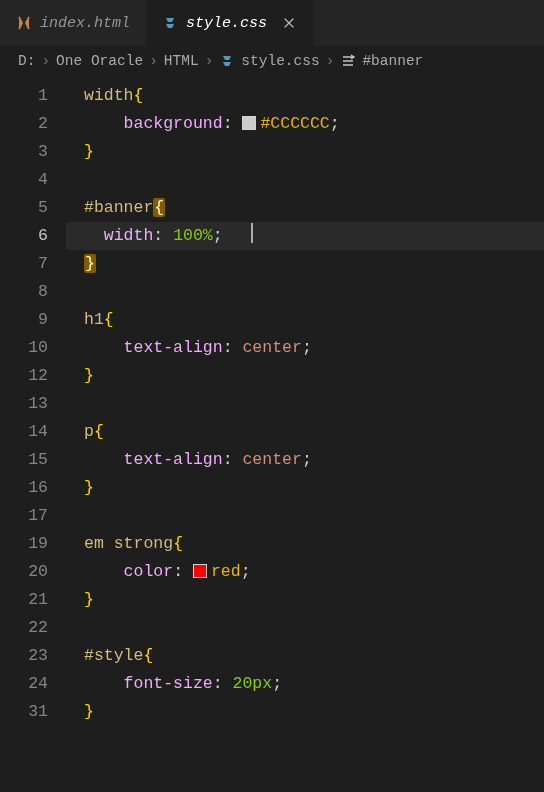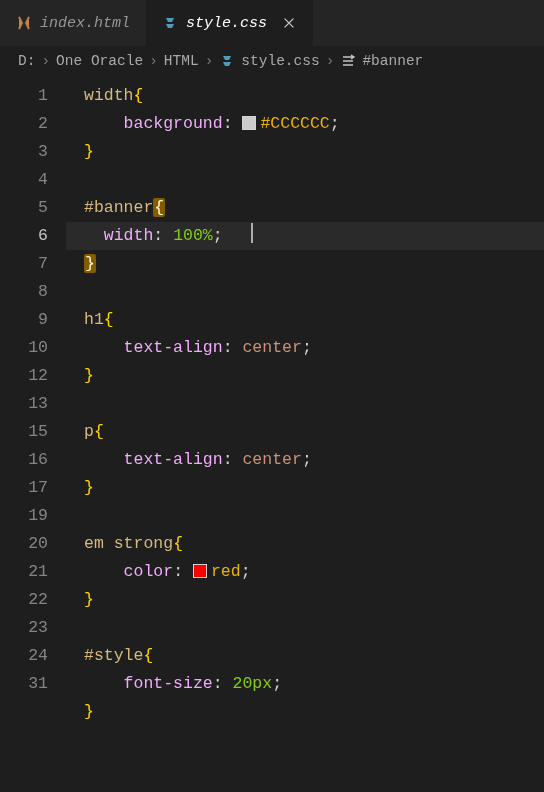--- a/index.html
+++ b/index.html
@@ -165,20 +165,21 @@
       <div>3</div>
       <div>4</div>
       <div>5</div>
       <div class="current">6</div>
       <div>7</div>
       <div>8</div>
       <div>9</div>
       <div>10</div>
       <div>12</div>
       <div>13</div>
+      <div>14</div>
       <div>15</div>
       <div>16</div>
       <div>17</div>
       <div>19</div>
       <div>20</div>
       <div>21</div>
       <div>22</div>
       <div>23</div>
       <div>24</div>
       <div>31</div>

